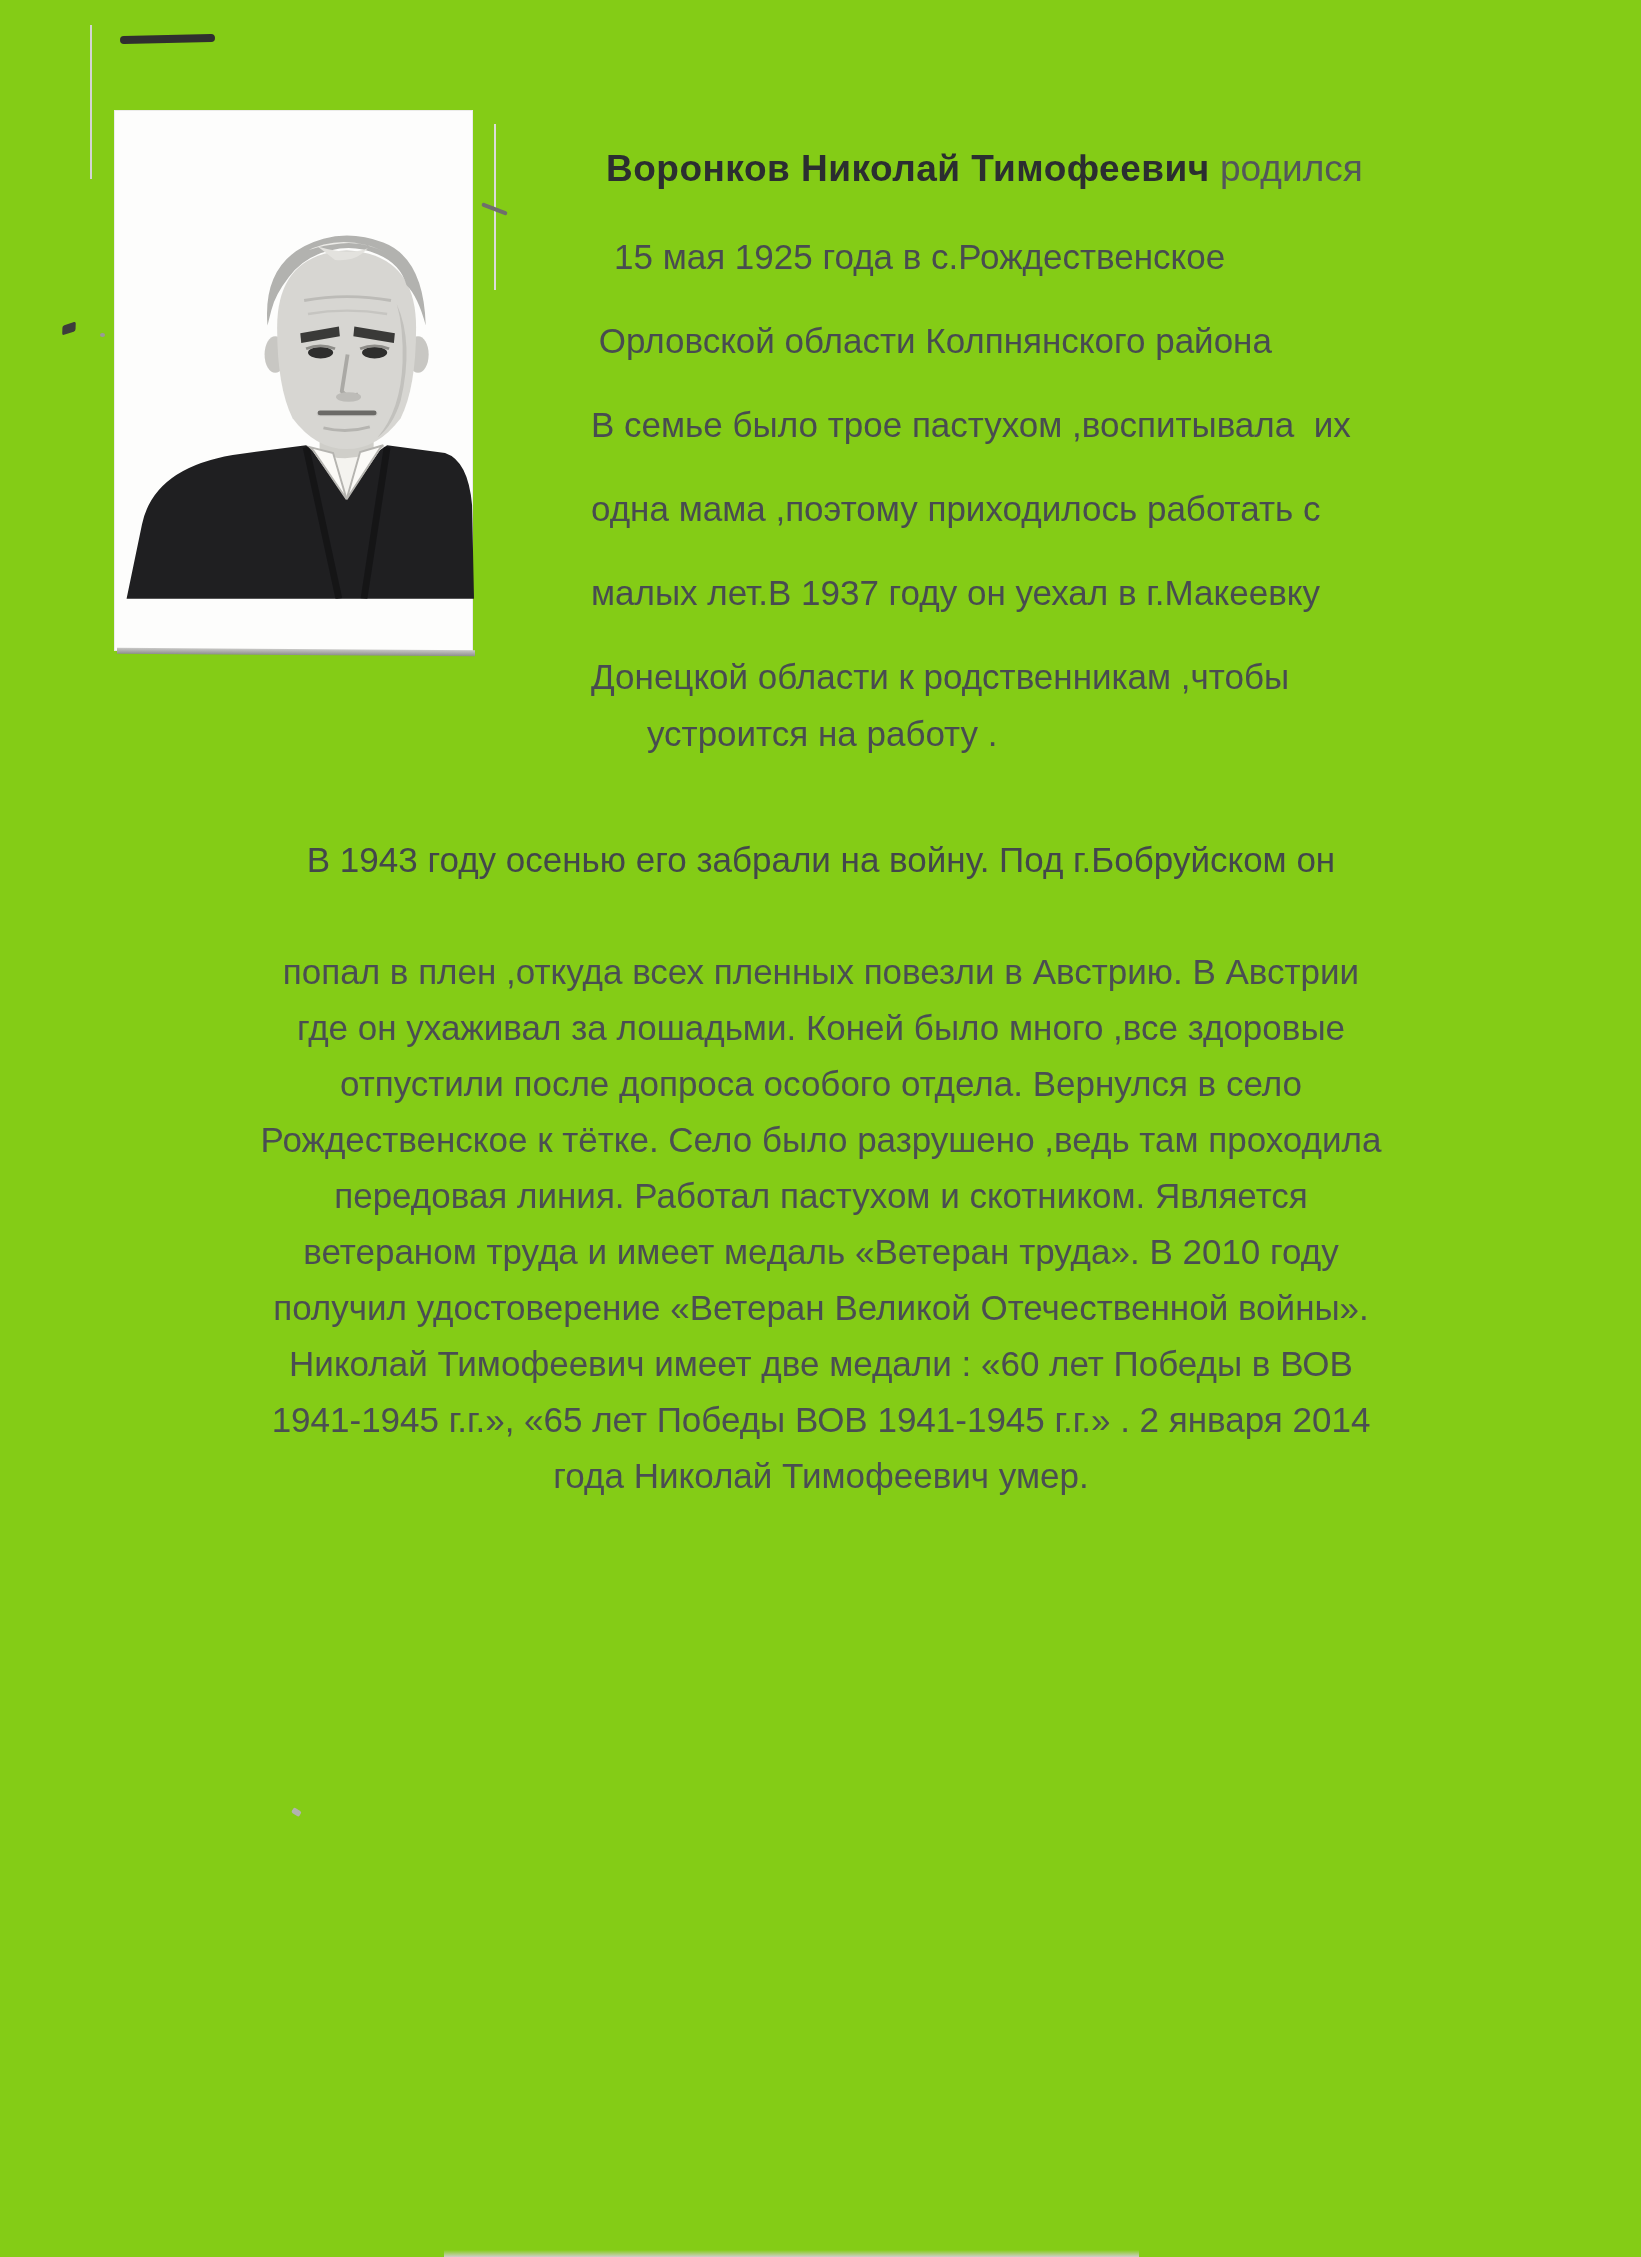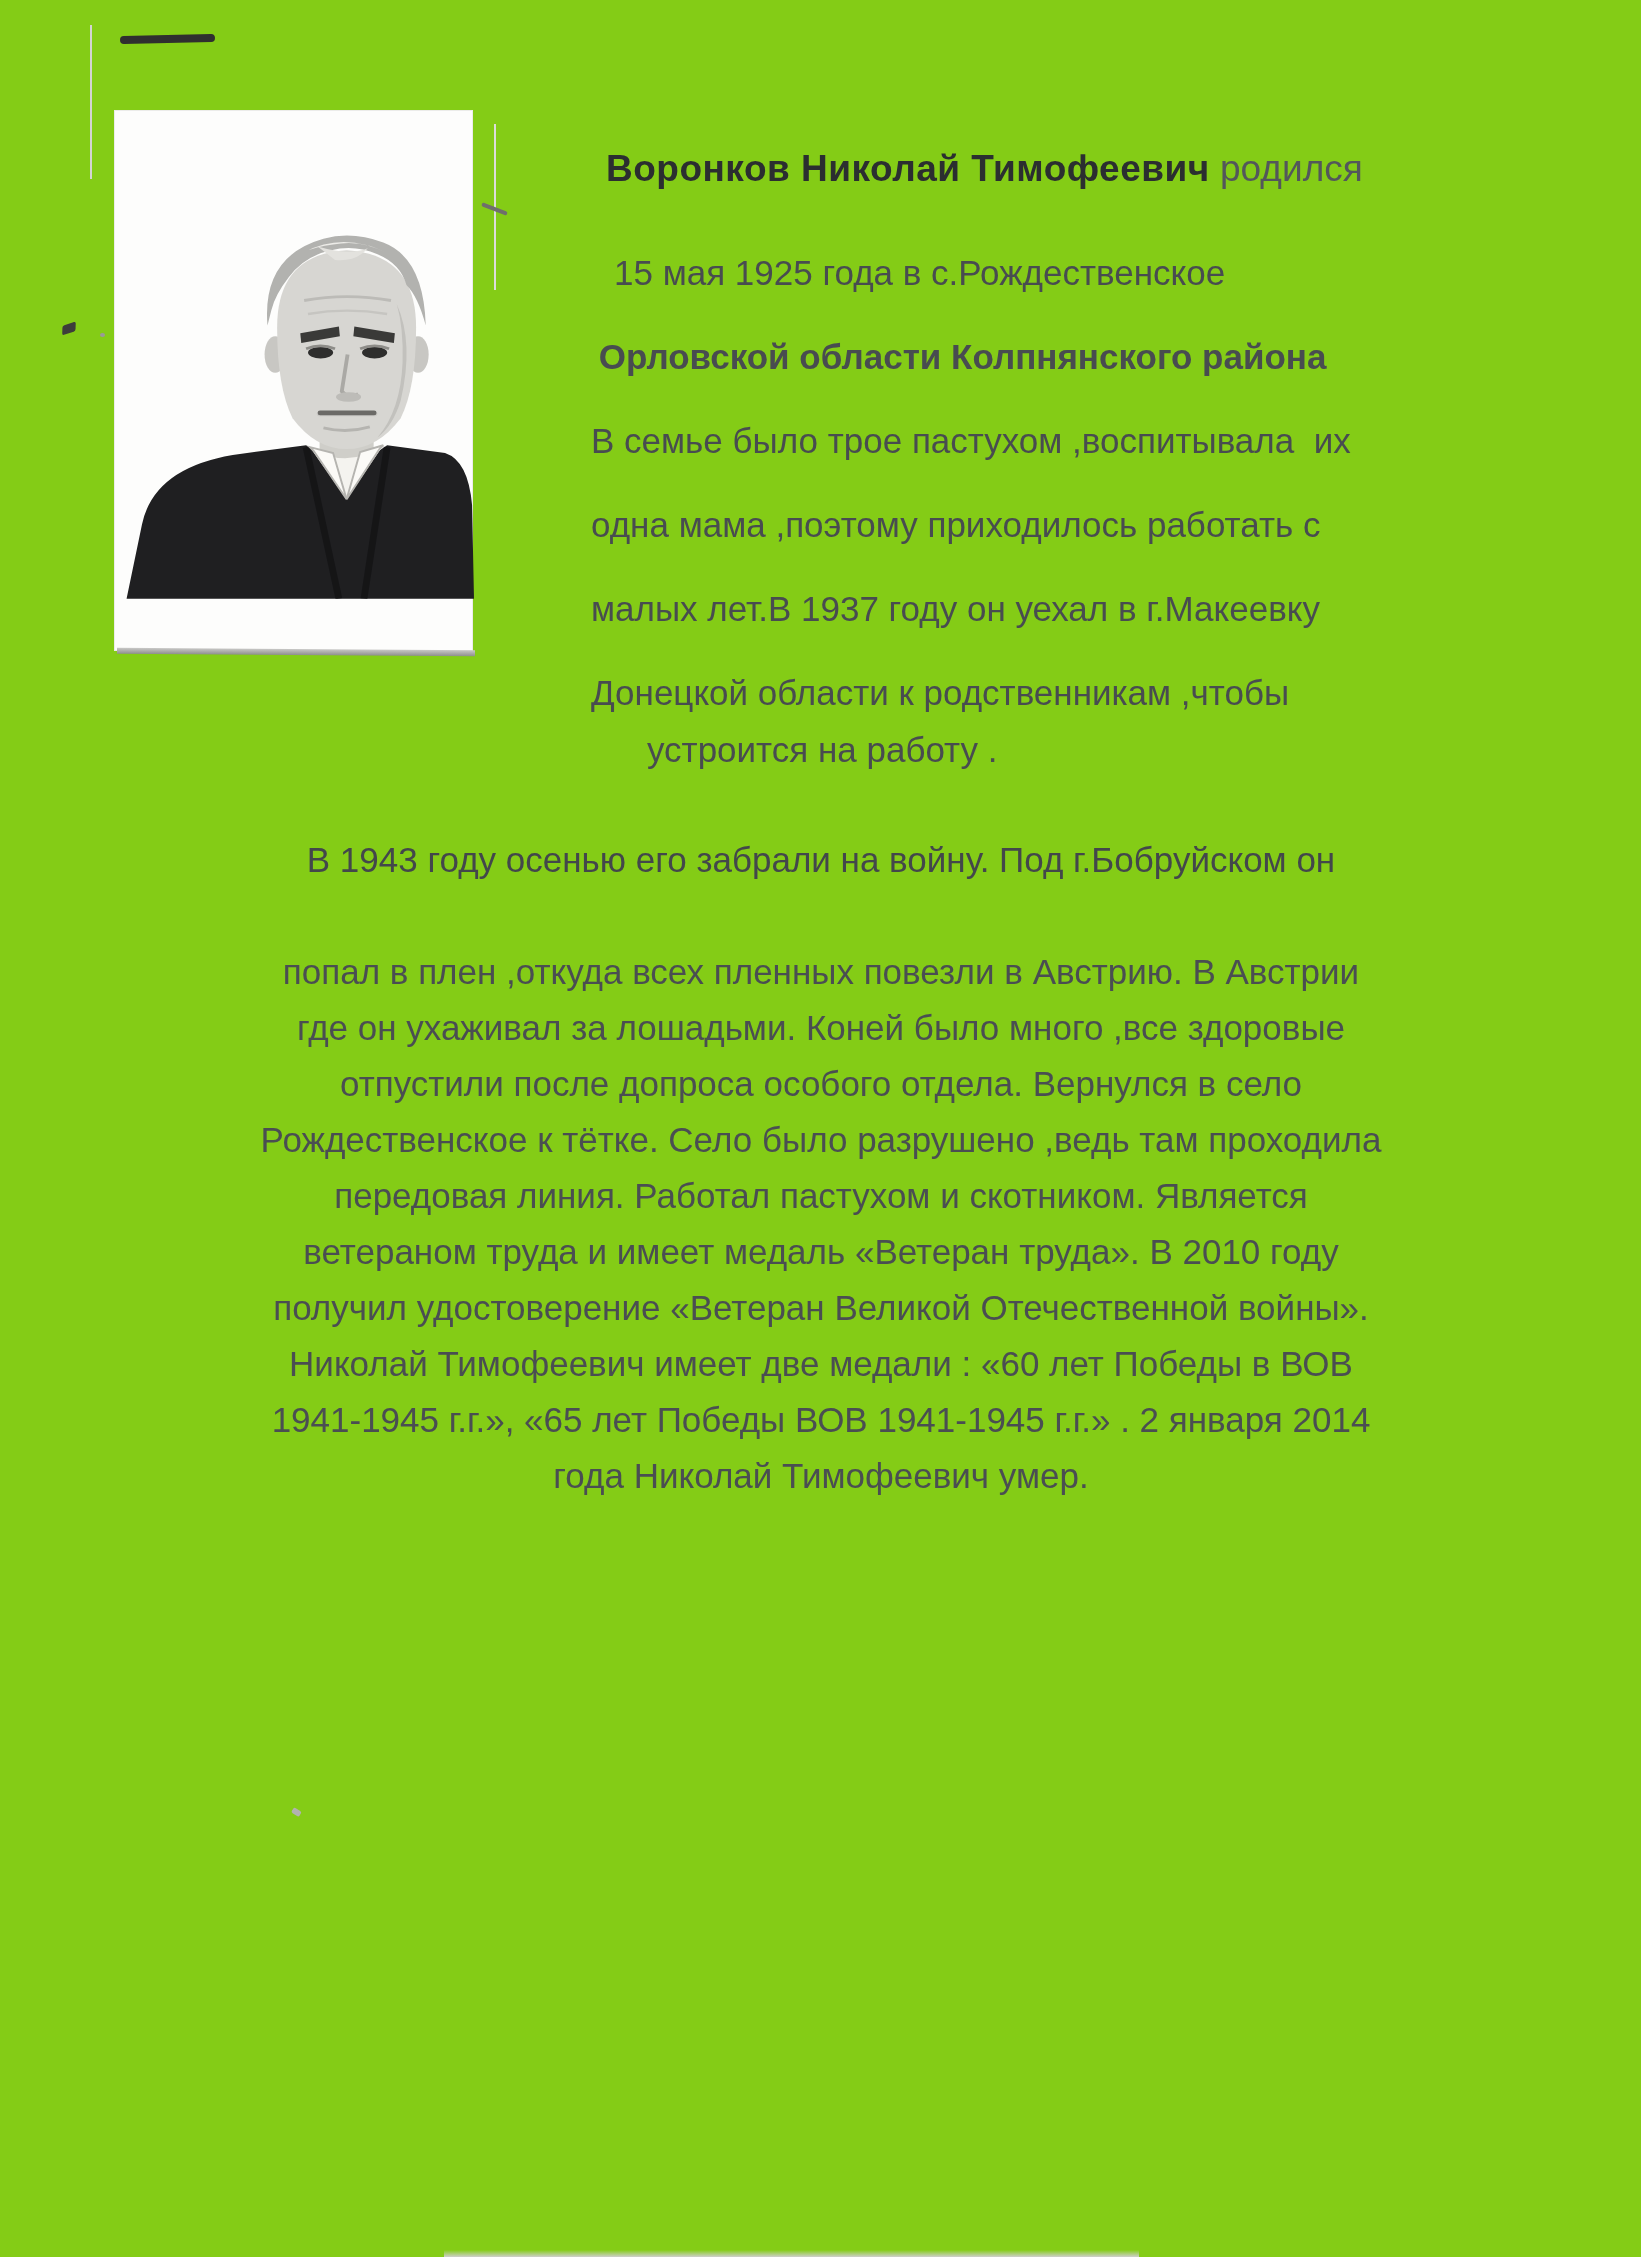--- a/index.html
+++ b/index.html
@@ -40,23 +40,23 @@
   .doc-title{
     position:absolute;left:606px;top:147px;
     font-size:37px;line-height:44px;white-space:pre;
   }
   .doc-title .name{font-weight:bold;color:#2b2e30;letter-spacing:0.5px;}
   .doc-title .tail{color:#53575b;}
   .intro{
     position:absolute;left:591px;top:239px;
     font-size:35px;
   }
-  .iline{line-height:35px;margin-bottom:49px;white-space:pre;color:#484c50;margin-top:16px;}
+  .iline{line-height:35px;margin-bottom:49px;white-space:pre;color:#484c50;}
   .iline:nth-child(1){padding-left:23px;}
-  .iline:nth-child(2){padding-left:7.7px;font-weight:bold;}
+  .iline:nth-child(2){padding-left:7.7px;}
   .iline-last{margin-top:-27px;padding-left:56px;}
   .bodytext{
     position:absolute;left:145px;top:832px;width:1352px;
     font-size:35px;text-align:center;
   }
   .bline{line-height:56px;white-space:pre;color:#4a4e52;}
   .bline-first{margin-bottom:56px;color:#43474b;}
 </style>
 </head>
 <body>

